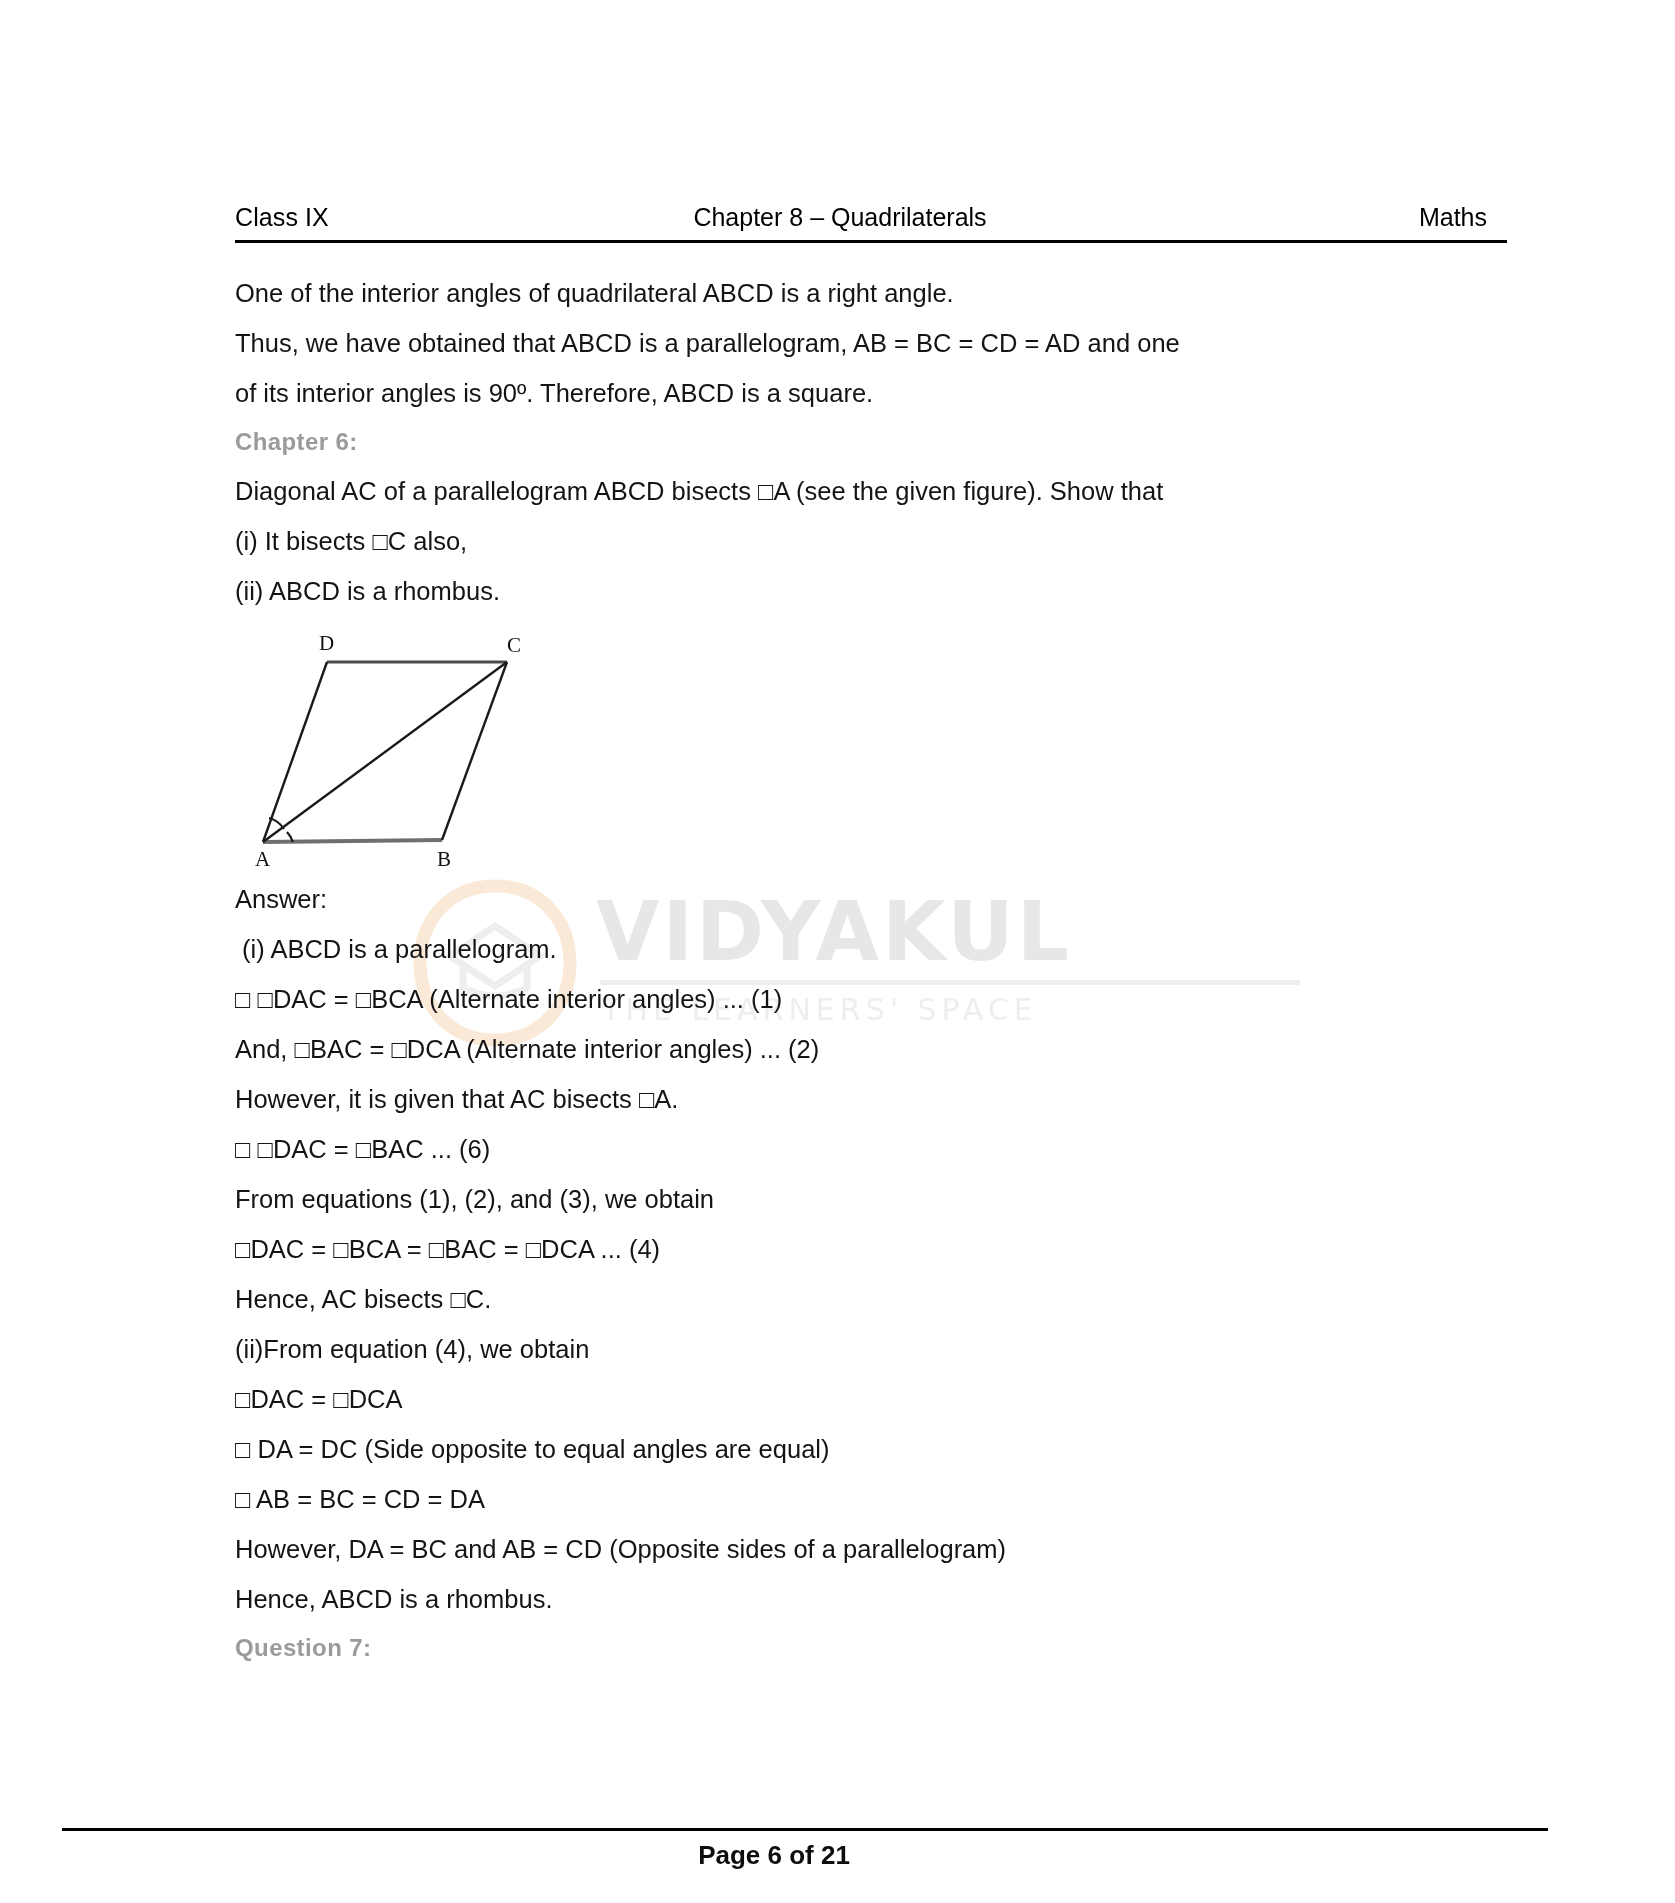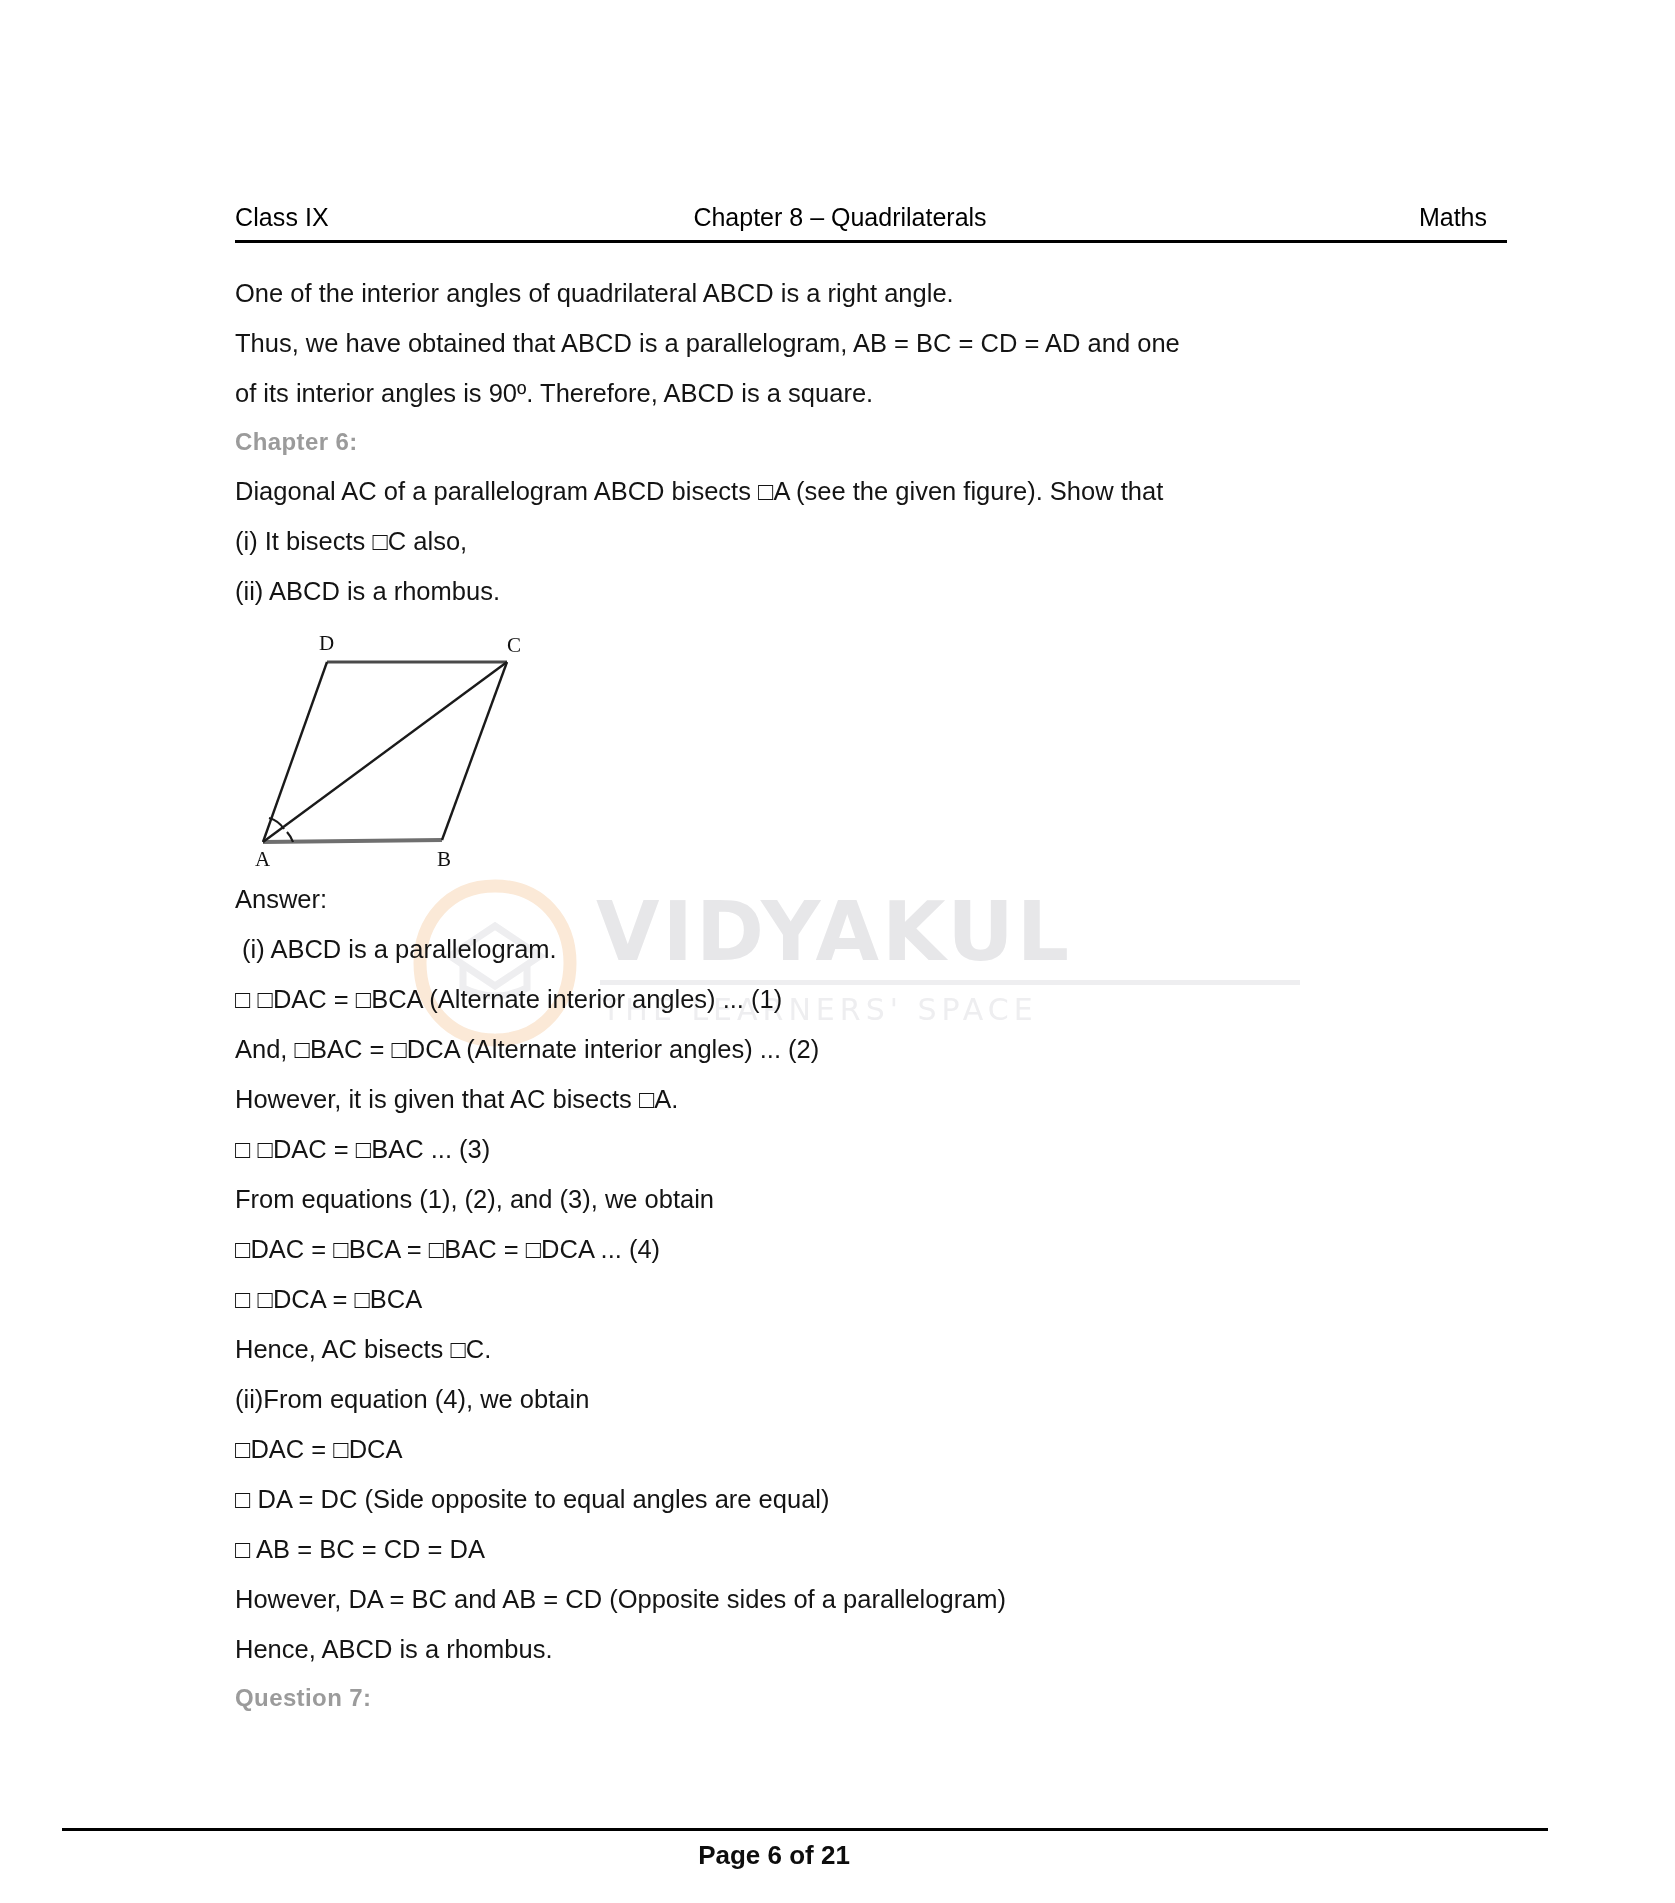--- a/index.html
+++ b/index.html
@@ -213,24 +213,23 @@
     <div class="line">(i) It bisects □C also,</div>
     <div class="line">(ii) ABCD is a rhombus.</div>
 
     <div class="spacer-figure"></div>
 
     <div class="line">Answer:</div>
     <div class="line"> (i) ABCD is a parallelogram.</div>
     <div class="line">□ □DAC = □BCA (Alternate interior angles) ... (1)</div>
     <div class="line">And, □BAC = □DCA (Alternate interior angles) ... (2)</div>
     <div class="line">However, it is given that AC bisects □A.</div>
-    <div class="line">□ □DAC = □BAC ... (3)</div>
+    <div class="line">□ □DAC = □BAC ... (6)</div>
     <div class="line">From equations (1), (2), and (3), we obtain</div>
     <div class="line">□DAC = □BCA = □BAC = □DCA ... (4)</div>
-    <div class="line">□ □DCA = □BCA</div>
     <div class="line">Hence, AC bisects □C.</div>
     <div class="line">(ii)From equation (4), we obtain</div>
     <div class="line">□DAC = □DCA</div>
     <div class="line">□ DA = DC (Side opposite to equal angles are equal)</div>
     <div class="line">□ AB = BC = CD = DA</div>
     <div class="line">However, DA = BC and AB = CD (Opposite sides of a parallelogram)</div>
     <div class="line">Hence, ABCD is a rhombus.</div>
 
     <div class="line q-head">Question 7:</div>
   </div>

